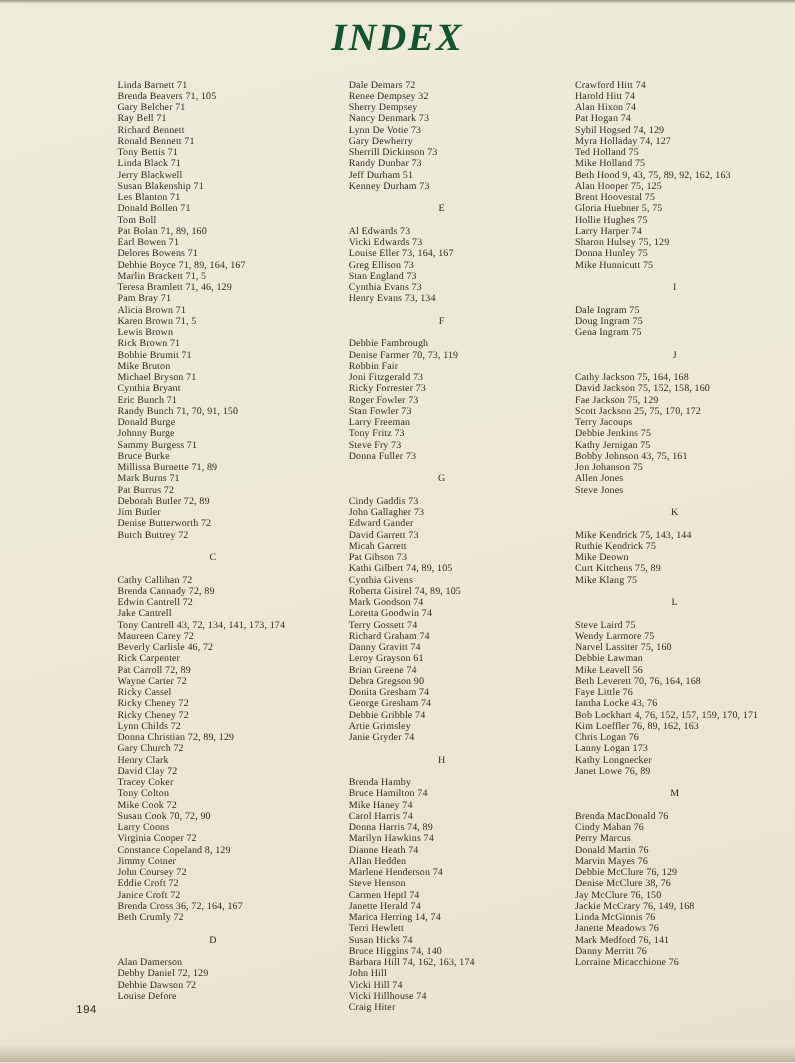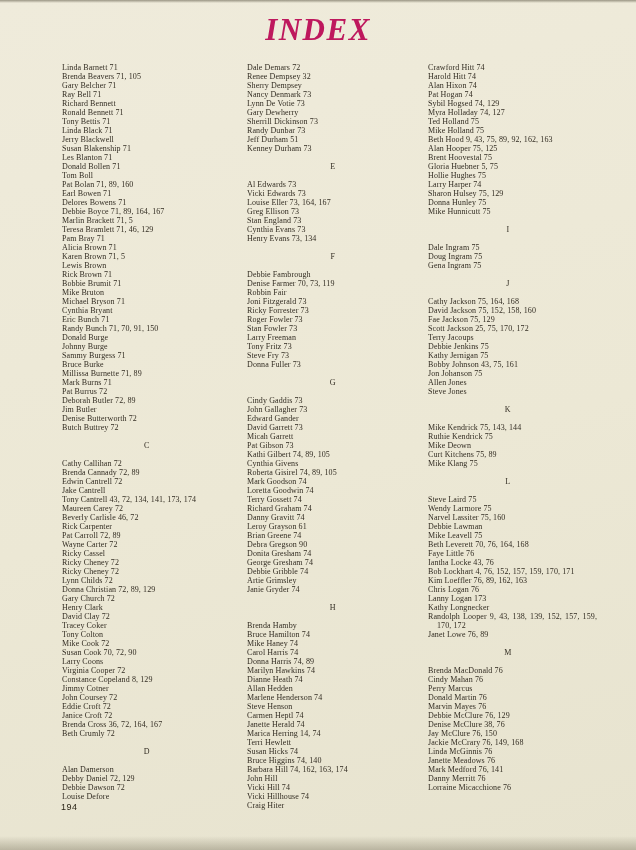--- a/index.html
+++ b/index.html
@@ -18,33 +18,34 @@
   .bottom-edge{
     position:absolute;bottom:0;left:0;width:100%;height:14px;
     background:linear-gradient(to top,rgba(110,104,82,.38),rgba(110,104,82,0));
   }
   .page-title{
     position:absolute;top:13px;left:0;width:100%;
     text-align:center;
     font-size:31px;line-height:34px;
     font-style:italic;font-weight:bold;
     letter-spacing:1.5px;
-    color:#be185d;
+    color:#14532d;
     margin:0;
   }
   .cols{
     position:absolute;left:62px;top:63px;
     display:grid;
     grid-template-columns:185px 181px 198px;
     align-items:start;
   }
   .col{
     font-size:8px;
     line-height:9px;
     letter-spacing:.1px;
+    margin-left:32px;
   }
   .entry{
     padding-left:9px;text-indent:-9px;
     text-align:justify;
   }
   .col-0 .entry{max-width:170px;}
   .col-1 .entry{max-width:172px;}
   .col-2 .entry{max-width:160px;}
   .heading{
     text-align:center;
@@ -267,30 +268,29 @@
       <div class="entry">Mike Kendrick 75, 143, 144</div>
       <div class="entry">Ruthie Kendrick 75</div>
       <div class="entry">Mike Deown</div>
       <div class="entry">Curt Kitchens 75, 89</div>
       <div class="entry">Mike Klang 75</div>
       <div class="heading">L</div>
       <div class="entry">Steve Laird 75</div>
       <div class="entry">Wendy Larmore 75</div>
       <div class="entry">Narvel Lassiter 75, 160</div>
       <div class="entry">Debbie Lawman</div>
-      <div class="entry">Mike Leavell 75</div>
+      <div class="entry">Mike Leavell 56</div>
       <div class="entry">Beth Leverett 70, 76, 164, 168</div>
       <div class="entry">Faye Little 76</div>
       <div class="entry">Iantha Locke 43, 76</div>
       <div class="entry">Bob Lockhart 4, 76, 152, 157, 159, 170, 171</div>
       <div class="entry">Kim Loeffler 76, 89, 162, 163</div>
       <div class="entry">Chris Logan 76</div>
       <div class="entry">Lanny Logan 173</div>
       <div class="entry">Kathy Longnecker</div>
-      <div class="entry">Randolph Looper 9, 43, 138, 139, 152, 157, 159, 170, 172</div>
       <div class="entry">Janet Lowe 76, 89</div>
       <div class="heading">M</div>
       <div class="entry">Brenda MacDonald 76</div>
       <div class="entry">Cindy Mahan 76</div>
       <div class="entry">Perry Marcus</div>
       <div class="entry">Donald Martin 76</div>
       <div class="entry">Marvin Mayes 76</div>
       <div class="entry">Debbie McClure 76, 129</div>
       <div class="entry">Denise McClure 38, 76</div>
       <div class="entry">Jay McClure 76, 150</div>

